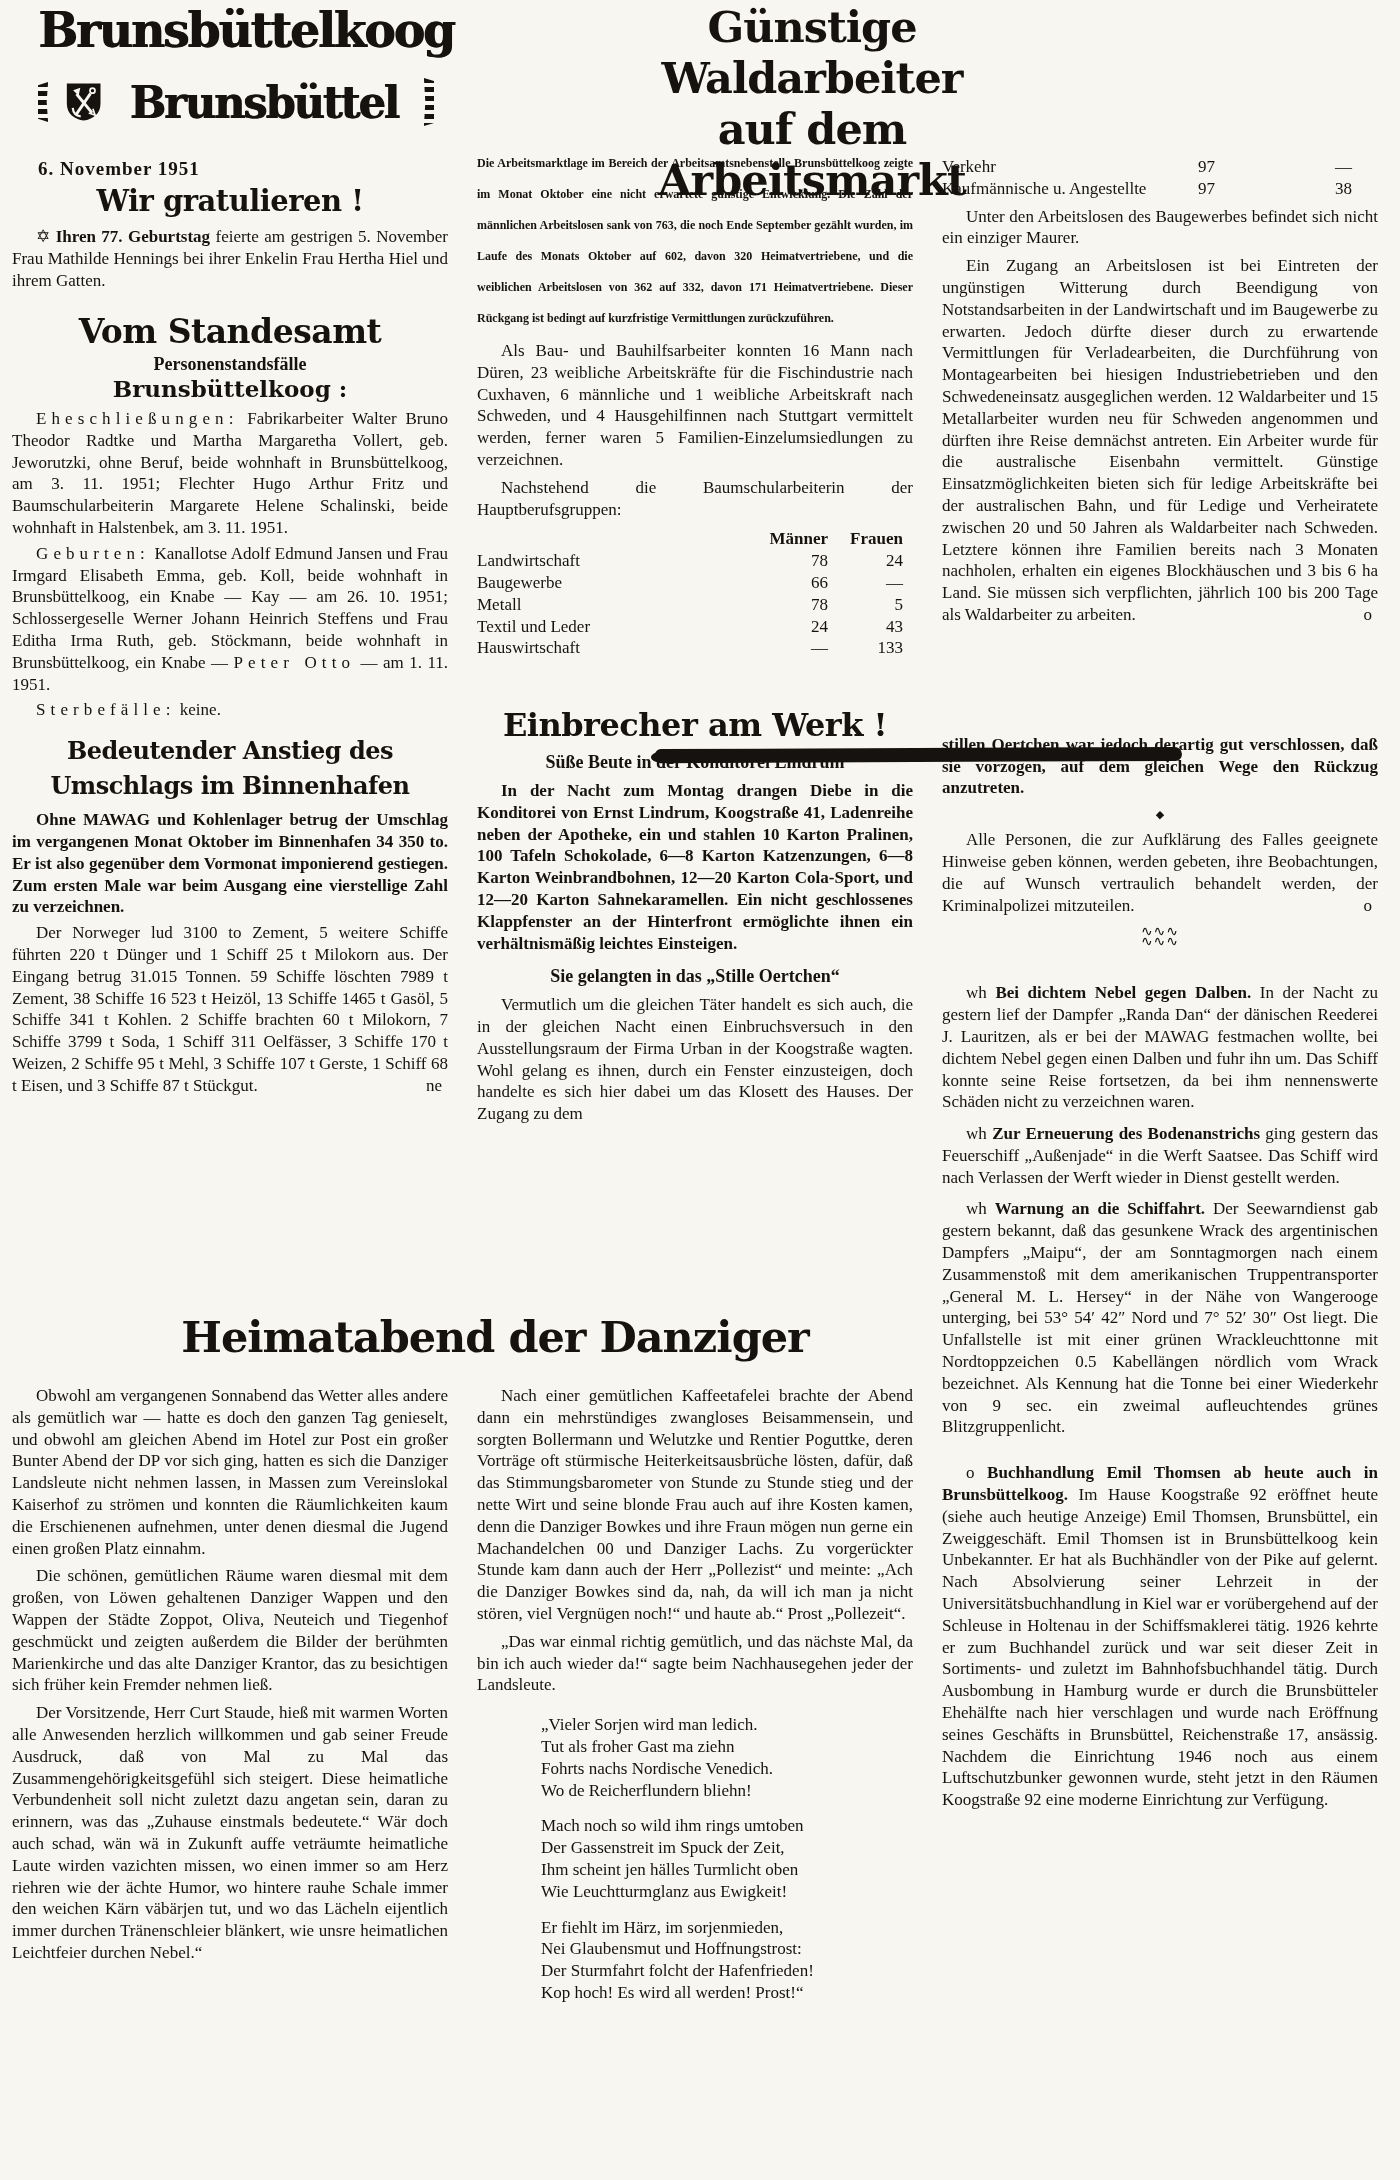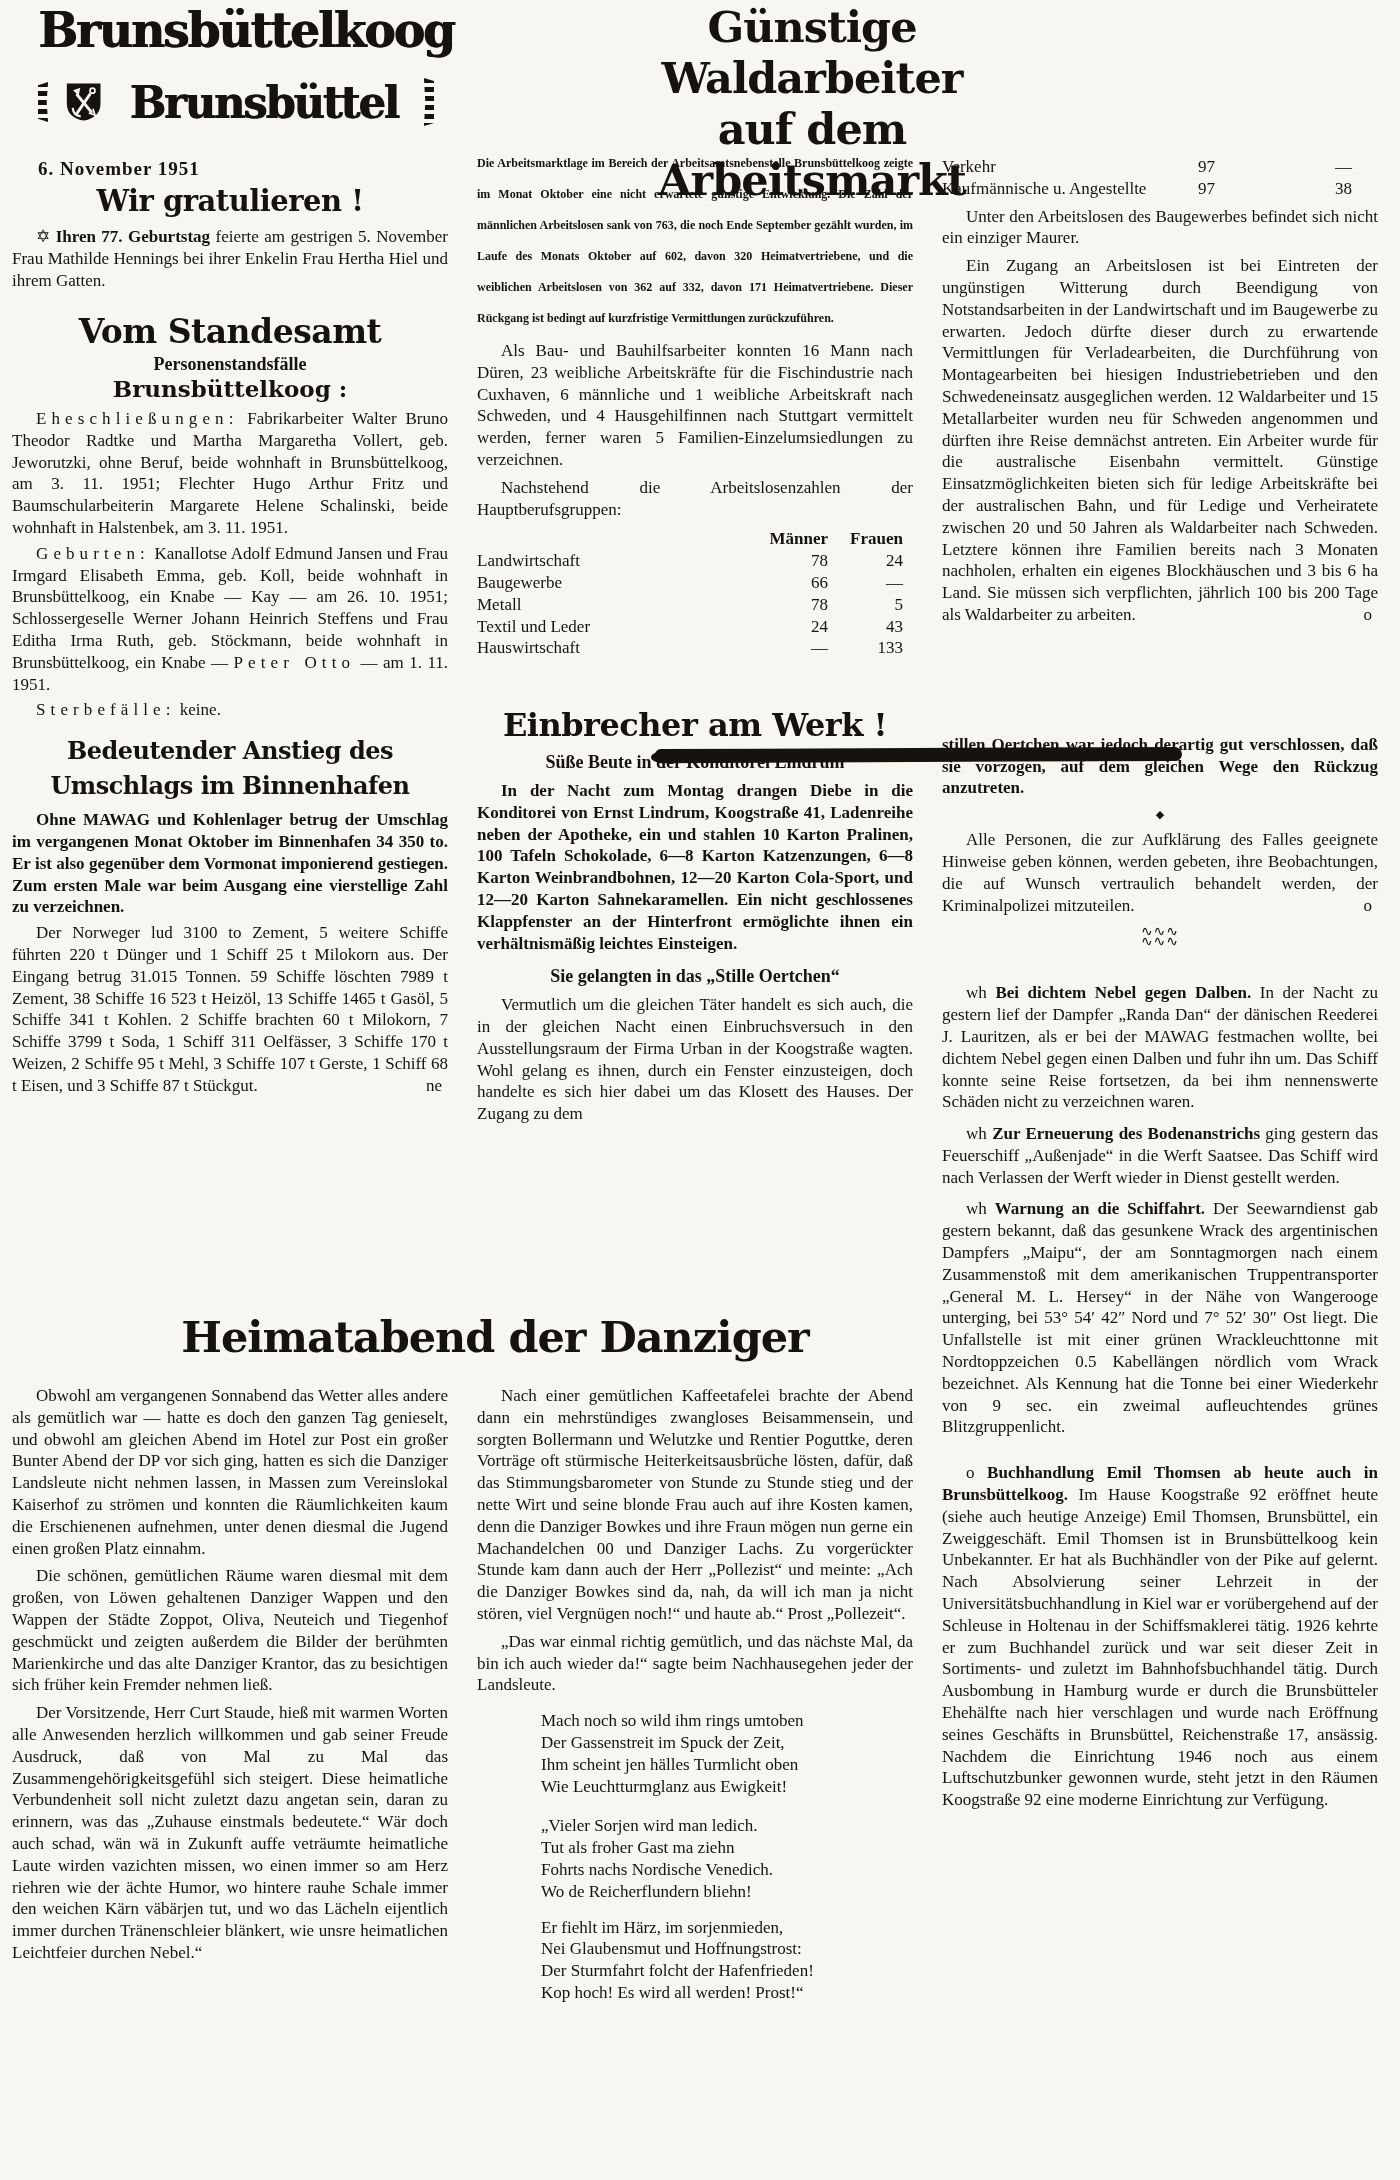--- a/index.html
+++ b/index.html
@@ -112,21 +112,21 @@
       <div class="tail">ne</div>
     </div>
   <div class="col" id="col-a-bot">
       <p class="para">Obwohl am vergangenen Sonnabend das Wetter alles andere als gemütlich war — hatte es doch den ganzen Tag genieselt, und obwohl am gleichen Abend im Hotel zur Post ein großer Bunter Abend der DP vor sich ging, hatten es sich die Danziger Landsleute nicht nehmen lassen, in Massen zum Vereinslokal Kaiserhof zu strömen und konnten die Räumlichkeiten kaum die Erschienenen aufnehmen, unter denen diesmal die Jugend einen großen Platz einnahm.</p>
       <p class="para" style="margin-top: 6px;">Die schönen, gemütlichen Räume waren diesmal mit dem großen, von Löwen gehaltenen Danziger Wappen und den Wappen der Städte Zoppot, Oliva, Neuteich und Tiegenhof geschmückt und zeigten außerdem die Bilder der berühmten Marienkirche und das alte Danziger Krantor, das zu besichtigen sich früher kein Fremder nehmen ließ.</p>
       <p class="para" style="margin-top: 6px;">Der Vorsitzende, Herr Curt Staude, hieß mit warmen Worten alle Anwesenden herzlich willkommen und gab seiner Freude Ausdruck, daß von Mal zu Mal das Zusammengehörigkeitsgefühl sich steigert. Diese heimatliche Verbundenheit soll nicht zuletzt dazu angetan sein, daran zu erinnern, was das „Zuhause einstmals bedeutete.“ Wär doch auch schad, wän wä in Zukunft auffe veträumte heimatliche Laute wirden vazichten missen, wo einen immer so am Herz riehren wie der ächte Humor, wo hintere rauhe Schale immer den weichen Kärn väbärjen tut, und wo das Lächeln eijentlich immer durchen Tränenschleier blänkert, wie unsre heimatlichen Leichtfeier durchen Nebel.“</p>
     </div>
   <div class="col" id="col-b-top">
       <p class="para lead ni">Die Arbeitsmarktlage im Bereich der Arbeitsamtsnebenstelle Brunsbüttelkoog zeigte im Monat Oktober eine nicht erwartete günstige Entwicklung. Die Zahl der männlichen Arbeitslosen sank von 763, die noch Ende September gezählt wurden, im Laufe des Monats Oktober auf 602, davon 320 Heimatvertriebene, und die weiblichen Arbeitslosen von 362 auf 332, davon 171 Heimatvertriebene. Dieser Rückgang ist bedingt auf kurzfristige Vermittlungen zurückzuführen.</p>
       <p class="para" style="margin-top: 6px;">Als Bau- und Bauhilfsarbeiter konnten 16 Mann nach Düren, 23 weibliche Arbeitskräfte für die Fischindustrie nach Cuxhaven, 6 männliche und 1 weibliche Arbeitskraft nach Schweden, und 4 Hausgehilfinnen nach Stuttgart vermittelt werden, ferner waren 5 Familien-Einzelumsiedlungen zu verzeichnen.</p>
-      <p class="para" style="margin-top: 6px;">Nachstehend die Arbeitslosenzahlen der Hauptberufsgruppen:</p>
+      <p class="para" style="margin-top: 6px;">Nachstehend die Baumschularbeiterin der Hauptberufsgruppen:</p>
       <div class="ttable">
         <div class="trow thead">
           <span class="tn"></span>
           <span class="tb-m">Männer</span>
           <span class="tb-f">Frauen</span>
         </div>
         <div class="trow">
           <span class="tn">Landwirtschaft</span>
           <span class="tb-m">78</span>
           <span class="tb-f">24</span>
@@ -155,22 +155,22 @@
       <div style="height: 48px;"></div>
       <div class="h3">Einbrecher am Werk !</div>
       <div class="subb" style="margin-top: 8px;">Süße Beute in der Konditorei Lindrum</div>
       <p class="para b" style="margin-top: 6px;">In der Nacht zum Montag drangen Diebe in die Konditorei von Ernst Lindrum, Koogstraße 41, Ladenreihe neben der Apotheke, ein und stahlen 10 Karton Pralinen, 100 Tafeln Schokolade, 6—8 Karton Katzenzungen, 6—8 Karton Weinbrandbohnen, 12—20 Karton Cola-Sport, und 12—20 Karton Sahnekaramellen. Ein nicht geschlossenes Klappfenster an der Hinterfront ermöglichte ihnen ein verhältnismäßig leichtes Einsteigen.</p>
       <div class="subb" style="margin-top: 12px;">Sie gelangten in das „Stille Oertchen“</div>
       <p class="para" style="margin-top: 6px;">Vermutlich um die gleichen Täter handelt es sich auch, die in der gleichen Nacht einen Einbruchsversuch in den Ausstellungsraum der Firma Urban in der Koogstraße wagten. Wohl gelang es ihnen, durch ein Fenster einzusteigen, doch handelte es sich hier dabei um das Klosett des Hauses. Der Zugang zu dem</p>
     </div>
   <div class="col" id="col-b-bot">
       <p class="para">Nach einer gemütlichen Kaffeetafelei brachte der Abend dann ein mehrstündiges zwangloses Beisammensein, und sorgten Bollermann und Welutzke und Rentier Poguttke, deren Vorträge oft stürmische Heiterkeitsausbrüche lösten, dafür, daß das Stimmungsbarometer von Stunde zu Stunde stieg und der nette Wirt und seine blonde Frau auch auf ihre Kosten kamen, denn die Danziger Bowkes und ihre Fraun mögen nun gerne ein Machandelchen 00 und Danziger Lachs. Zu vorgerückter Stunde kam dann auch der Herr „Pollezist“ und meinte: „Ach die Danziger Bowkes sind da, nah, da will ich man ja nicht stören, viel Vergnügen noch!“ und haute ab.“ Prost „Pollezeit“.</p>
       <p class="para" style="margin-top: 6px;">„Das war einmal richtig gemütlich, und das nächste Mal, da bin ich auch wieder da!“ sagte beim Nachhausegehen jeder der Landsleute.</p>
+      <div class="poem" style="margin-top: 18px;">„Vieler Sorjen wird man ledich.<br>Tut als froher Gast ma ziehn<br>Fohrts nachs Nordische Venedich.<br>Wo de Reicherflundern bliehn!</div>
       <div class="poem">Mach noch so wild ihm rings umtoben<br>Der Gassenstreit im Spuck der Zeit,<br>Ihm scheint jen hälles Turmlicht oben<br>Wie Leuchtturmglanz aus Ewigkeit!</div>
-      <div class="poem" style="margin-top: 18px;">„Vieler Sorjen wird man ledich.<br>Tut als froher Gast ma ziehn<br>Fohrts nachs Nordische Venedich.<br>Wo de Reicherflundern bliehn!</div>
       <div class="poem">Er fiehlt im Härz, im sorjenmieden,<br>Nei Glaubensmut und Hoffnungstrost:<br>Der Sturmfahrt folcht der Hafenfrieden!<br>Kop hoch! Es wird all werden! Prost!“</div>
     </div>
   <div class="col" id="col-c">
       <div class="ttable">
         <div class="trow">
           <span class="tn">Verkehr</span>
           <span class="tc-m">97</span>
           <span class="tc-f">—</span>
         </div>
         <div class="trow">

